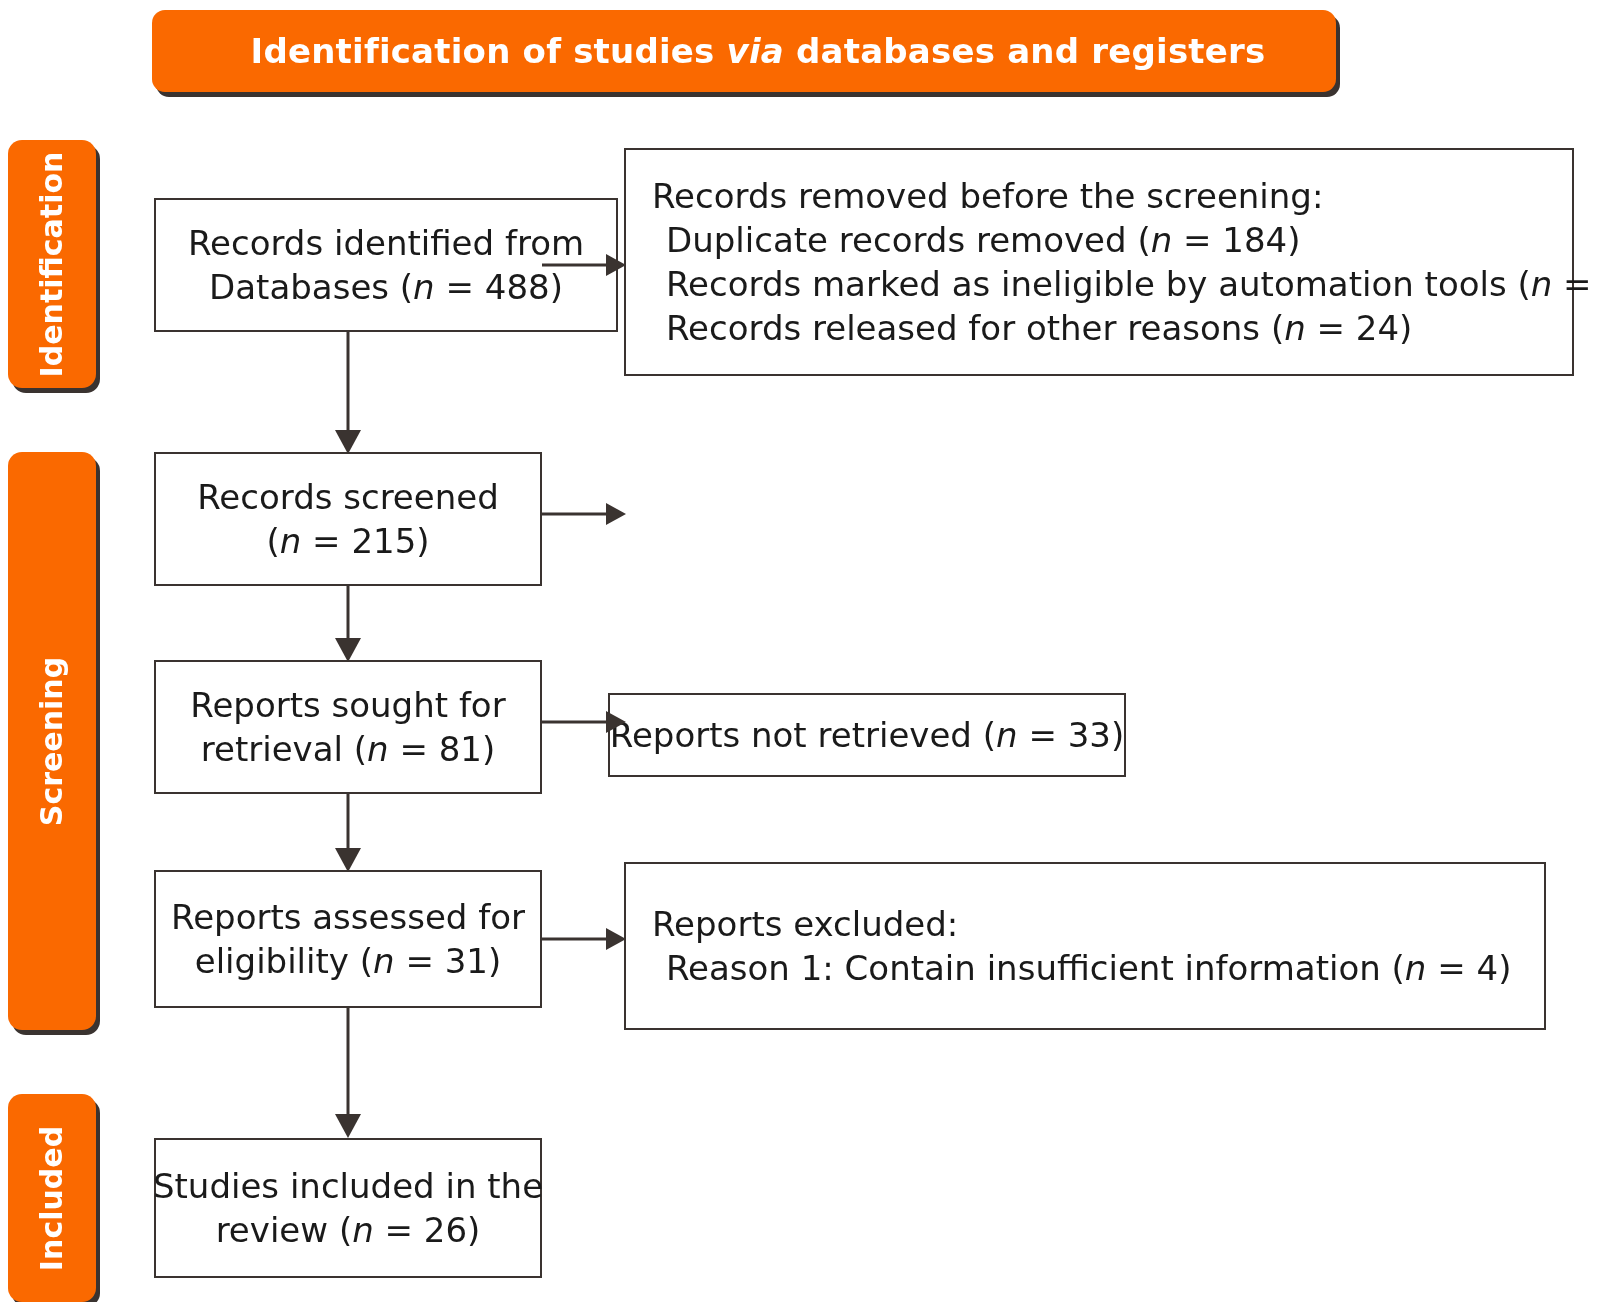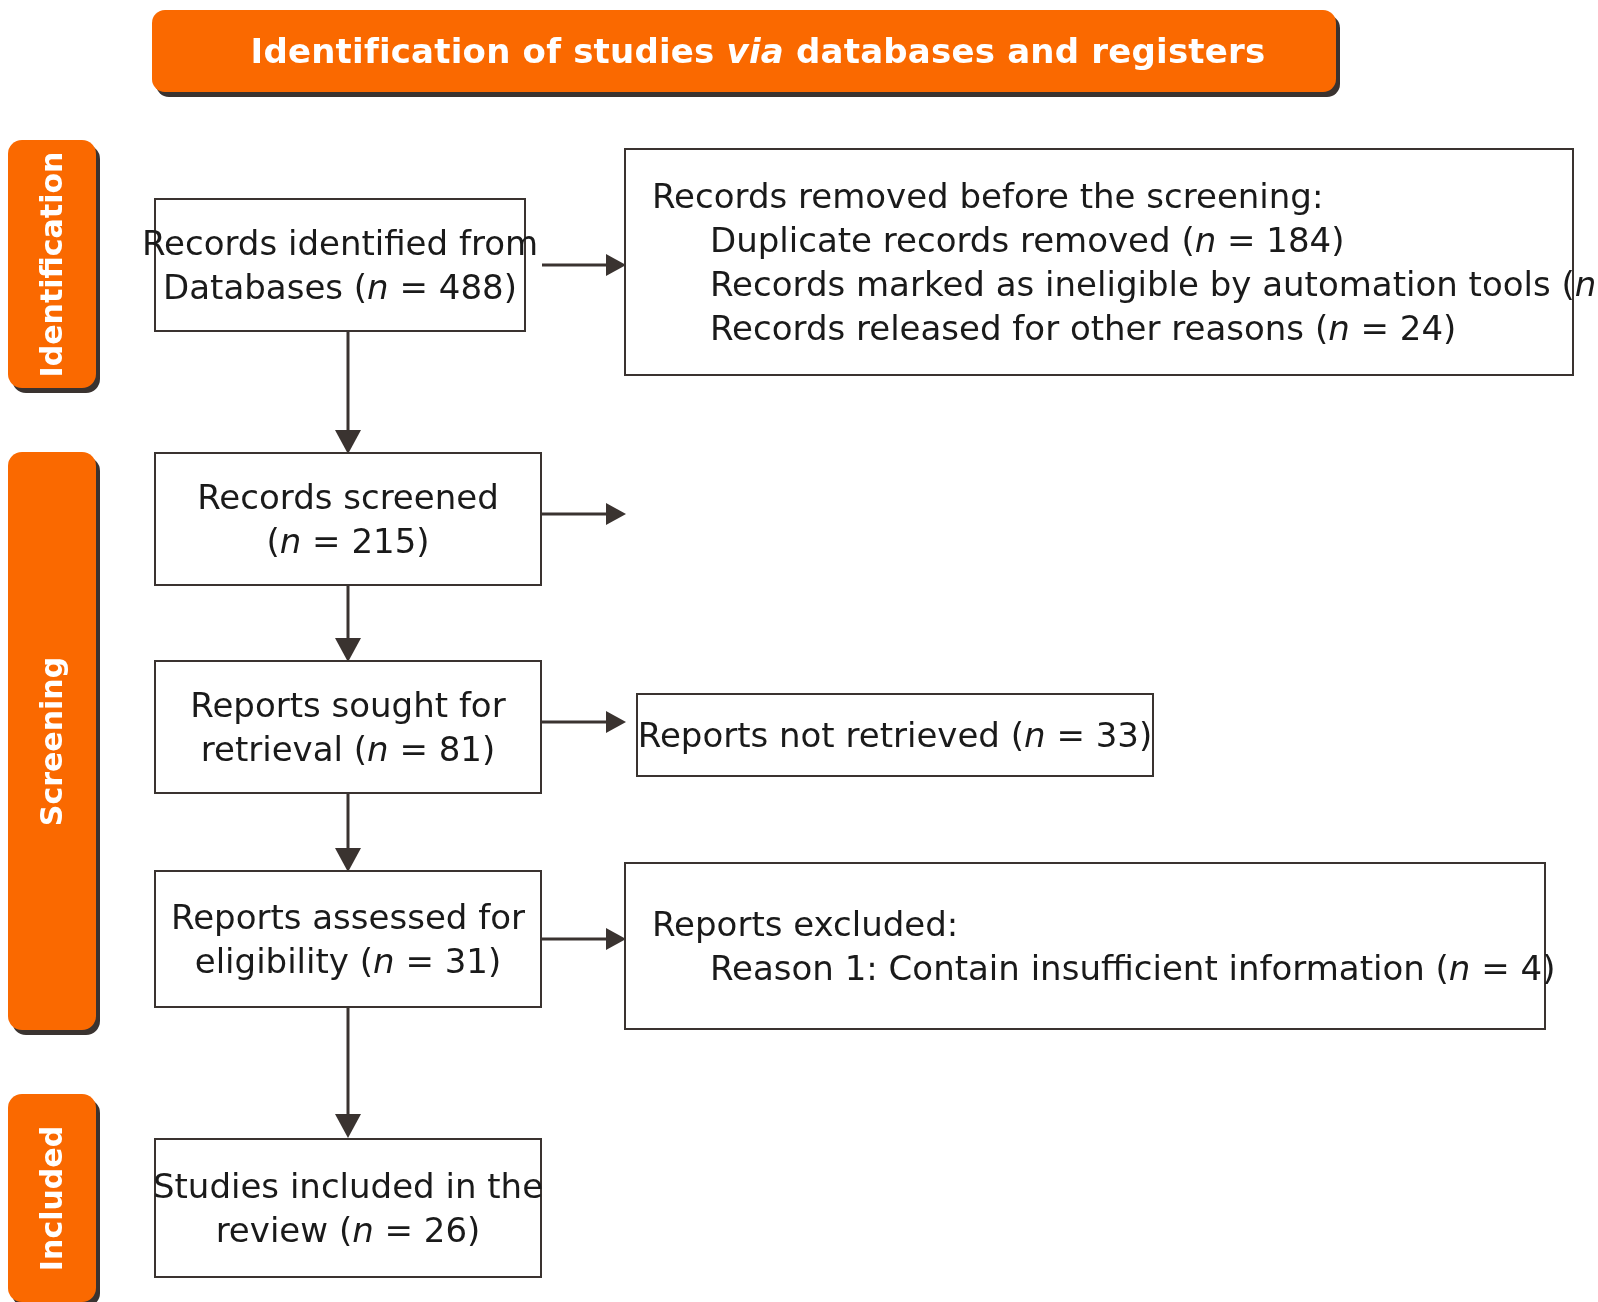--- a/index.html
+++ b/index.html
@@ -96,31 +96,31 @@
     line-height: 1.30;
     white-space: nowrap;
   }
   .box-line.indent {
     padding-left: 34px;
   }
   .flow-box.left .box-line {
     padding-left: 26px;
   }
   .flow-box.left .box-line.indent {
-    padding-left: 84px;
+    padding-left: 40px;
   }
   .ital { font-style: italic; }
 
   
-  #box-identified     { left: 154px;  top: 198px;  width: 372px;  height: 134px; }
+  #box-identified     { left: 154px;  top: 198px;  width: 464px;  height: 134px; }
   #box-removed        { left: 624px;  top: 148px;  width: 950px;  height: 228px; }
   #box-screened       { left: 154px;  top: 452px;  width: 388px;  height: 134px; }
   #box-excluded       { left: 624px;  top: 471px;  width: 478px;  height: 86px;  }
   #box-sought         { left: 154px;  top: 660px;  width: 388px;  height: 134px; }
-  #box-notretrieved   { left: 636px;  top: 693px;  width: 518px;  height: 84px;  }
+  #box-notretrieved   { left: 608px;  top: 693px;  width: 518px;  height: 84px;  }
   #box-assessed       { left: 154px;  top: 870px;  width: 388px;  height: 138px; }
   #box-repexcluded    { left: 624px;  top: 862px;  width: 922px;  height: 168px; }
   #box-included       { left: 154px;  top: 1138px; width: 388px;  height: 140px; }
 
   
   #connectors {
     position: absolute;
     left: 0;
     top: 0;
     width: 1598px;

